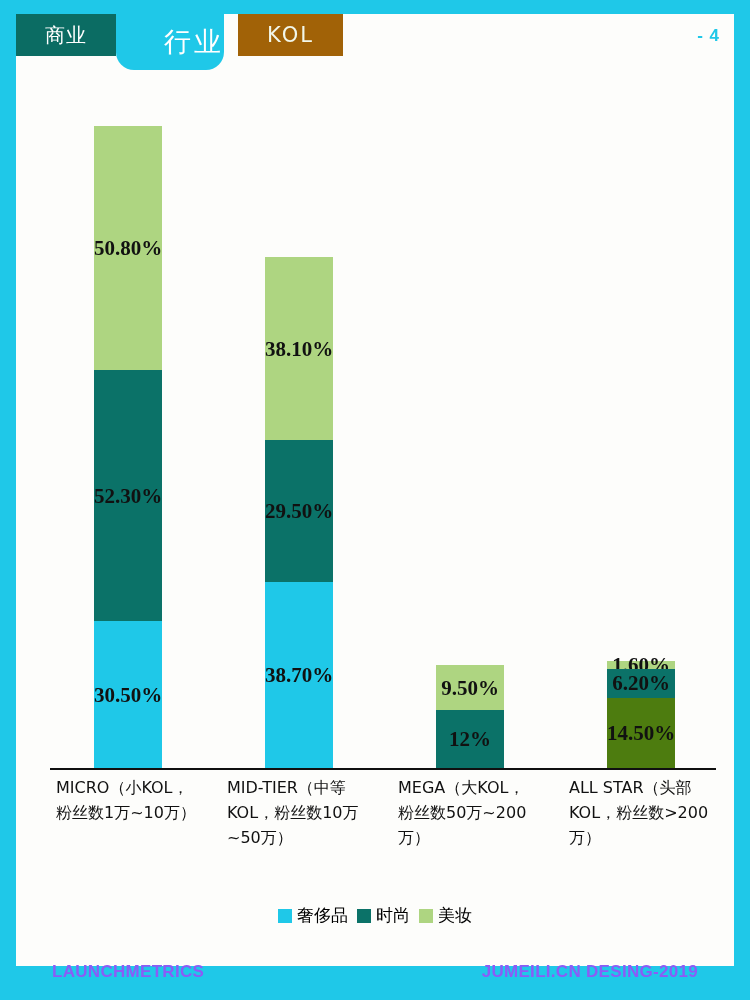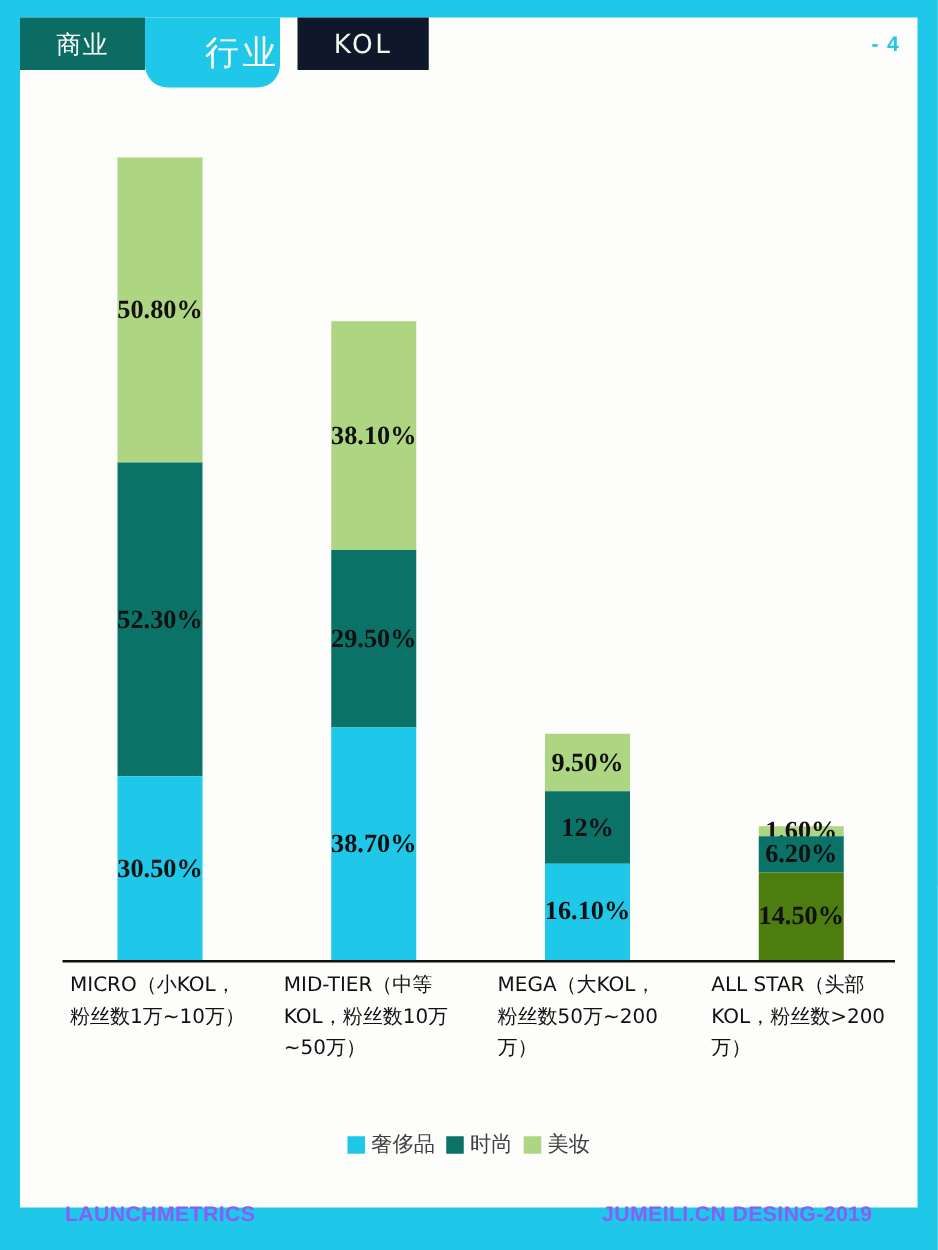--- a/index.html
+++ b/index.html
@@ -42,21 +42,21 @@
     left: 100px; width: 108px; height: 56px;
     background: #1FC8E8;
     border-bottom-left-radius: 18px;
     border-bottom-right-radius: 18px;
     font-size: 27px; font-weight: 500;
     letter-spacing: 3px;
     justify-content: flex-end;
   }
   .tab-kol {
     left: 222px; width: 105px; height: 42px;
-    background: #0f172a;
+    background: #a16207;
     font-size: 21px; letter-spacing: 2px;
     color: #F2F7EA;
   }
   #page-number {
     position: absolute; right: 14px; top: 12px;
     font-size: 17px; font-weight: bold;
     color: #1FC8E8;
     letter-spacing: 1px;
   }
 
@@ -121,21 +121,21 @@
   #legend {
     position: absolute;
     left: 0; top: 890px;
     width: 718px;
     display: flex; align-items: center; justify-content: center;
     gap: 9px;
   }
   .legend-item { display: flex; align-items: center; gap: 5px; }
   .legend-swatch { width: 14px; height: 14px; display: block; }
   .legend-text {
-    font-size: 17px; color: #404040;
+    font-size: 17px; color: #000000;
     font-family: "DejaVu Sans", "Liberation Sans", sans-serif;
   }
 
   
   #footer {
     position: absolute;
     left: 16px; right: 16px;
     top: 938px; height: 40px;
     display: flex; align-items: center; justify-content: space-between;
     padding: 0 20px;
@@ -191,23 +191,20 @@
               <span class="seg-label" style="top: 50%;">38.70%</span>
             </div>
           </div>
           <div class="bar-group" style="left: 420px;">
             <div class="seg seg-beauty" style="height: 45.6512px; background: rgb(174, 213, 129);">
               <span class="seg-label" style="top: 50%;">9.50%</span>
             </div>
             <div class="seg seg-fashion" style="height: 57.6647px; background: rgb(11, 114, 104);">
               <span class="seg-label" style="top: 50%;">12%</span>
             </div>
-            <div class="seg seg-luxury" style="height: 77.3668px; background: rgb(31, 200, 232);">
-              <span class="seg-label" style="top: 50%;">16.10%</span>
-            </div>
           </div>
           <div class="bar-group" style="left: 591px;">
             <div class="seg seg-beauty" style="height: 7.68862px; background: rgb(174, 213, 129);">
               <span class="seg-label" style="top: 50%;">1.60%</span>
             </div>
             <div class="seg seg-fashion" style="height: 29.7934px; background: rgb(11, 114, 104);">
               <span class="seg-label" style="top: 50%;">6.20%</span>
             </div>
             <div class="seg seg-luxury" style="height: 69.6781px; background: #4d7c0f;">
               <span class="seg-label" style="top: 50%;">14.50%</span>

